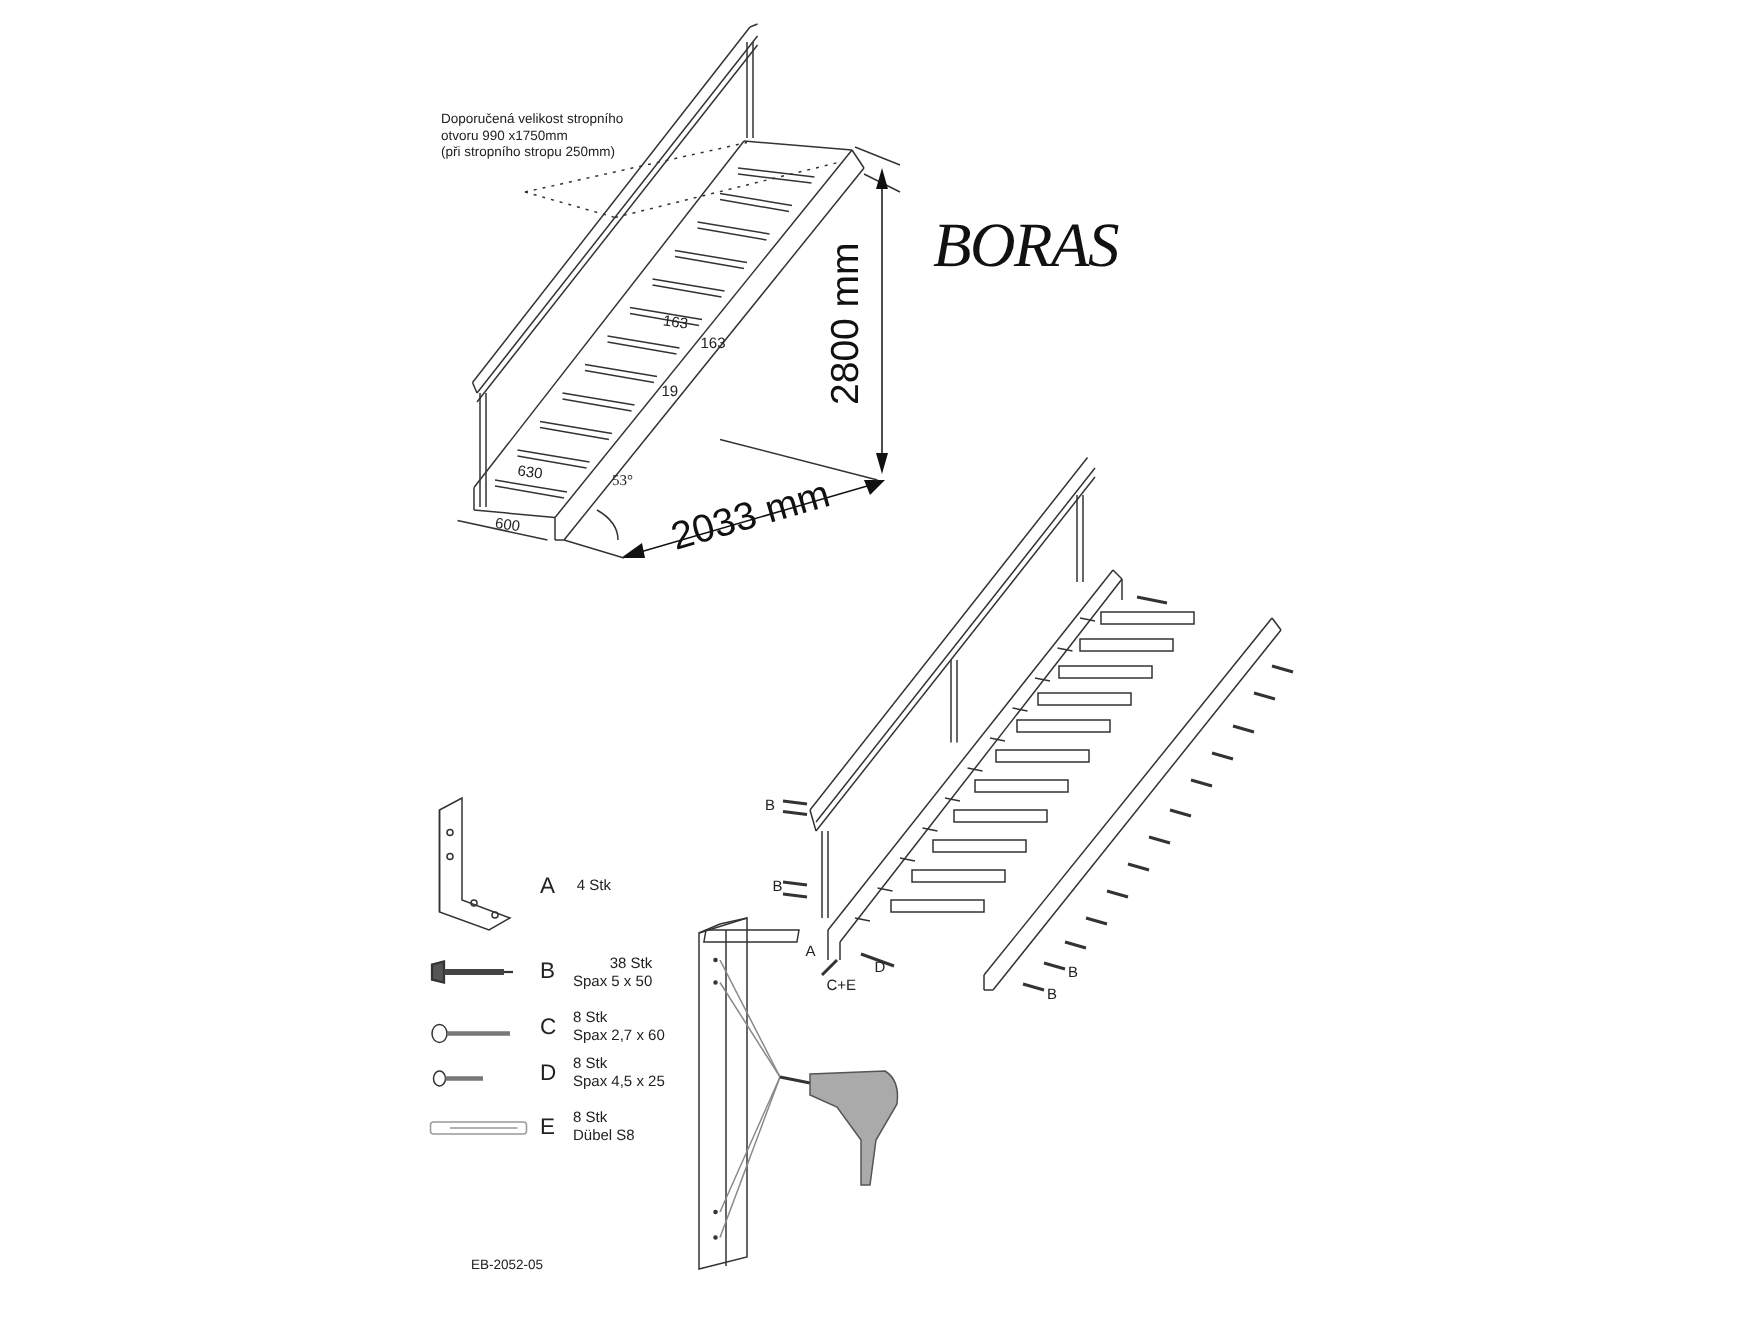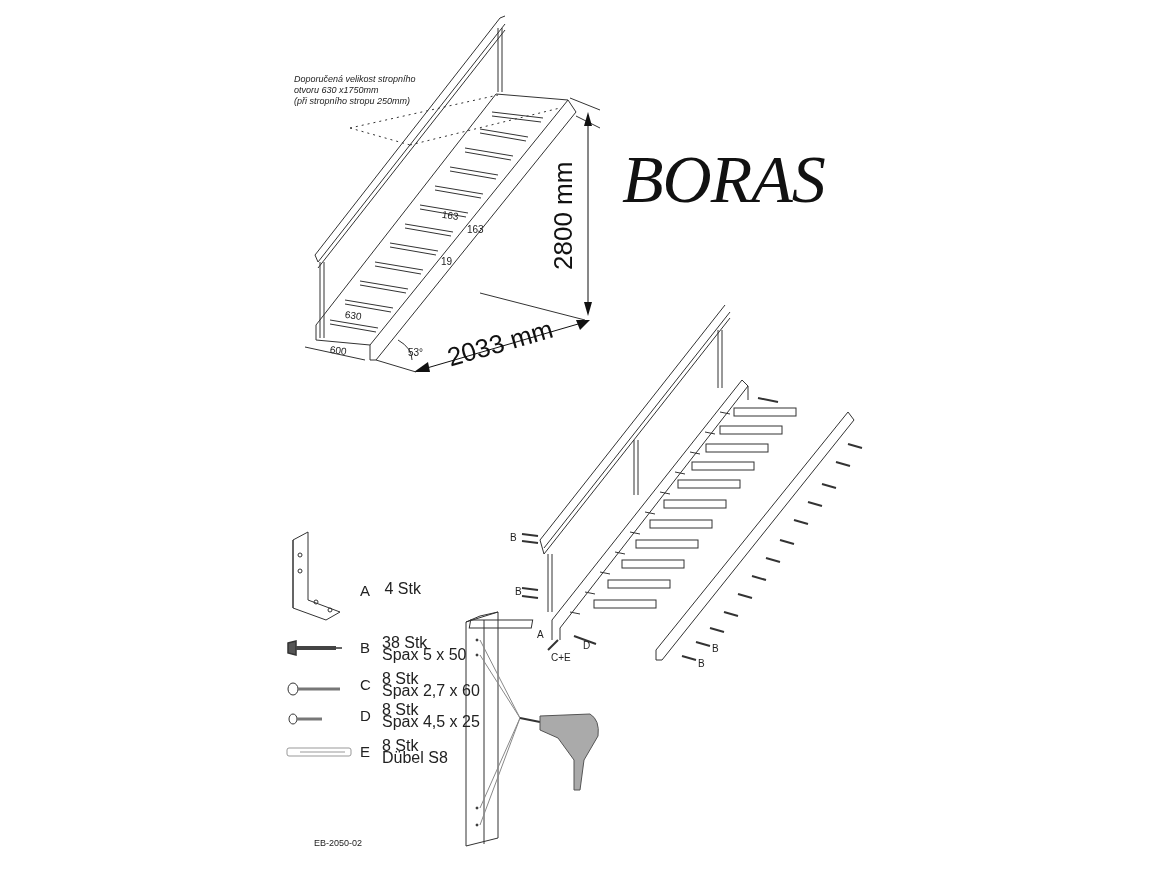--- a/index.html
+++ b/index.html
@@ -1,24 +1,24 @@
 <!DOCTYPE html>
 <html><head>
 <meta charset="utf-8">
 <style>
   html, body { margin:0; padding:0; background:#ffffff; }
   body { width:1170px; height:878px; position:relative; overflow:hidden; font-family:"Liberation Sans", sans-serif; color:#222; }
   .abs { position:absolute; }
   svg.art { position:absolute; left:0; top:0; }
-  .note { font-size:9px; line-height:11px; color:#222;font-style:italic; }
-  .title { font-family:"Liberation Serif", serif; font-style:italic; font-size:68px; color:#111; letter-spacing:-1px; }
+  .note { font-size:9px; line-height:11px; color:#222; }
+  .title { font-family:"Liberation Serif", serif; font-style:italic; font-size:42px; color:#111; letter-spacing:-1px; }
   .dimbig { font-size:26px; color:#111; }
   .dimsm { font-size:10px; color:#222; }
   .part-letter { font-size:15px; color:#222; }
-  .part-text { font-size:16px; line-height:12px; color:#222; }
+  .part-text { font-size:10px; line-height:12px; color:#222; }
   .lbl { font-size:10px; color:#222; }
   .code { font-size:9px; color:#222; }
 </style>
 </head>
 <body>
 
 <svg class="art" width="1170" height="878" viewBox="0 0 1170 878">
   <g stroke="#333" stroke-width="1" fill="none">
 
     <g>
@@ -221,41 +221,41 @@
       <rect x="287" y="748" width="64" height="8" rx="2"></rect>
       <line x1="300" y1="752" x2="345" y2="752"></line>
     </g>
   </g>
 </svg>
 
 <div class="abs title" style="left:622px; top:140px;">BORAS</div>
 
 <div class="abs note" style="left:294px; top:74px;">
   <div>Doporučená velikost stropního</div>
-  <div>otvoru 630 x1750mm</div>
+  <div>otvoru 990 x1750mm</div>
   <div>(při stropního stropu 250mm)</div>
 </div>
 
 <div class="abs dimbig" style="left:548px; top:176px; transform:rotate(-90deg); transform-origin:left top; top:270px;">2800 mm</div>
 <div class="abs dimbig" style="left:446px; top:328px; transform:rotate(-16deg);">2033 mm</div>
 <div class="abs dimsm" style="left:442px; top:210px; transform:rotate(8deg);">163</div>
 <div class="abs dimsm" style="left:467px; top:224px;">163</div>
 <div class="abs dimsm" style="left:441px; top:256px;">19</div>
 <div class="abs dimsm" style="left:345px; top:310px; transform:rotate(8deg);">630</div>
 <div class="abs dimsm" style="left:330px; top:345px; transform:rotate(8deg);">600</div>
-<div class="abs dimsm" style="left:408px; top:347px;">53°</div>
+<div class="abs dimsm" style="left:408px; top:315px;font-family:Liberation Serif, serif;">53°</div>
 
 <div class="abs" style="left:360px; top:582px;">
   <span class="part-letter">A</span>
   <span class="part-text" style="margin-left:10px; position:relative; top:-2px;">4 Stk</span>
 </div>
 
 <div class="abs" style="left:360px; top:639px; display:flex;">
   <span class="part-letter" style="width:22px;">B</span>
-  <div class="part-text" style="margin-top:-2px;">
+  <div class="part-text" style="margin-top:-2px;text-align:right;">
     <div>38 Stk</div>
     <div>Spax 5 x 50</div>
   </div>
 </div>
 
 <div class="abs" style="left:360px; top:676px; display:flex;">
   <span class="part-letter" style="width:22px;">C</span>
   <div class="part-text" style="margin-top:-3px;">
     <div>8 Stk</div>
     <div>Spax 2,7 x 60</div>
@@ -279,13 +279,13 @@
 </div>
 
 <div class="abs lbl" style="left:510px; top:532px;">B</div>
 <div class="abs lbl" style="left:515px; top:586px;">B</div>
 <div class="abs lbl" style="left:537px; top:629px;">A</div>
 <div class="abs lbl" style="left:551px; top:652px;">C+E</div>
 <div class="abs lbl" style="left:583px; top:640px;">D</div>
 <div class="abs lbl" style="left:712px; top:643px;">B</div>
 <div class="abs lbl" style="left:698px; top:658px;">B</div>
 
-<div class="abs code" style="left:314px; top:838px;">EB-2050-02</div>
+<div class="abs code" style="left:314px; top:838px;">EB-2052-05</div>
 
 </body></html>

